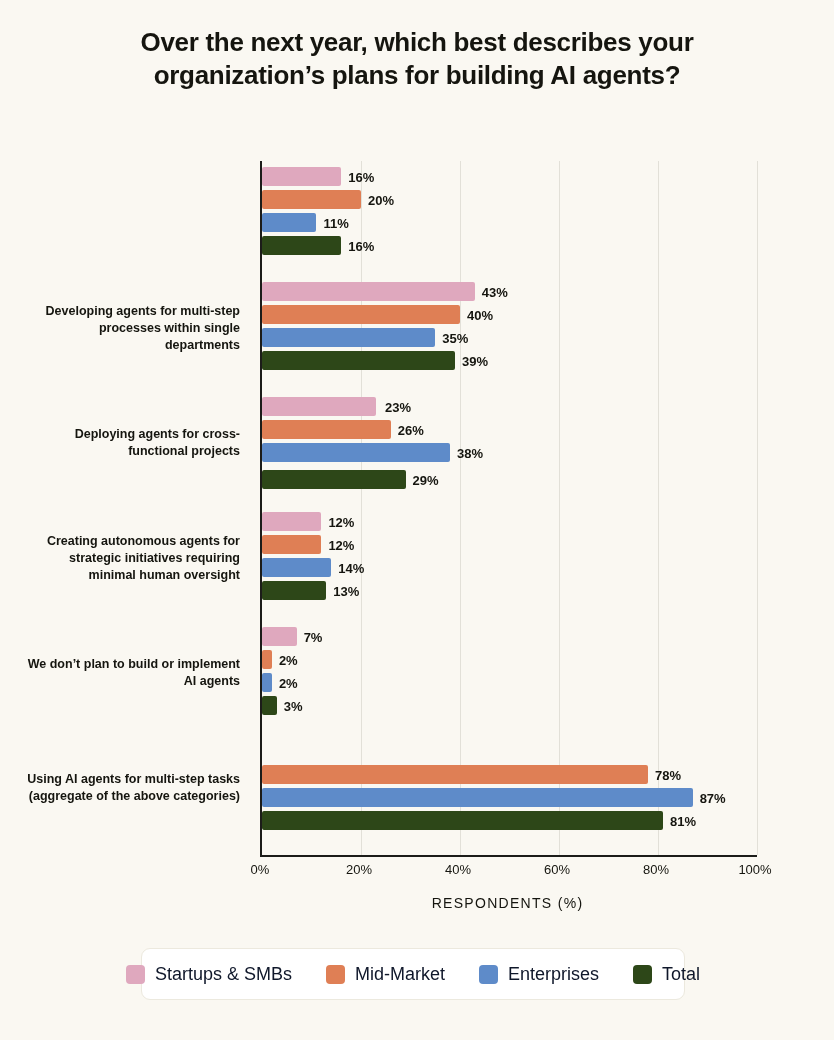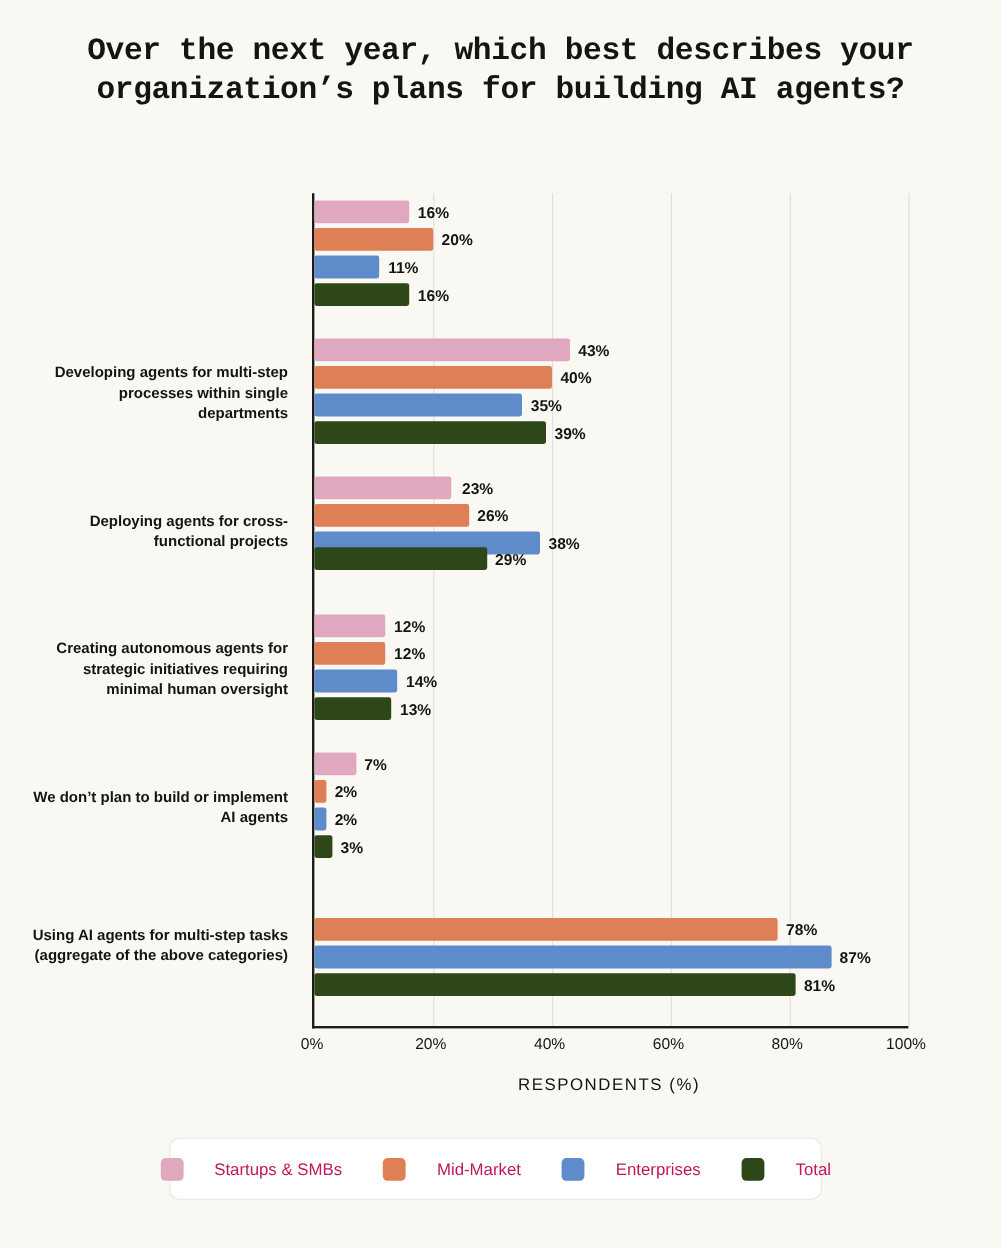--- a/index.html
+++ b/index.html
@@ -21,21 +21,20 @@
     position: absolute;
     top: 26px;
     left: 62px;
     width: 710px;
     text-align: center;
     font-size: 26px;
     font-weight: 700;
     line-height: 1.26;
     letter-spacing: -0.3px;
     color: #15150f;
-    font-family: Liberation Mono, monospace;
   }
 
   
   .plot-wrap {
     position: absolute;
     left: 0;
     top: 0;
     width: 834px;
     height: 1040px;
   }
@@ -137,24 +136,23 @@
     align-items: center;
     gap: 10px;
   }
   .legend-swatch {
     width: 19px;
     height: 19px;
     border-radius: 4px;
     flex: none;
   }
   .legend-text {
-    font-size: 14px;
-    color: #be185d;
+    font-size: 18px;
+    color: #0f172a;
     white-space: nowrap;
-    margin-left: 16px;
   }
 </style>
 </head>
 <body>
 
 <div class="chart-title">Over the next year, which best describes your organization’s plans for building AI agents?</div>
 
 <div class="plot-wrap">
   <div class="plot-area" id="plot-area">
       <div class="gridline" style="left: 99px;"></div>
@@ -206,21 +204,21 @@
           <div class="bar-value" style="left: 123px;">23%</div>
         </div>
         <div class="bar-slot" style="top: 23px; width: 495px;">
           <div class="bar" title="Mid-Market: 26%" style="width: 128.7px; background: rgb(223, 127, 85);"></div>
           <div class="bar-value" style="left: 135.7px;">26%</div>
         </div>
         <div class="bar-slot" style="top: 46px; width: 495px;">
           <div class="bar" title="Enterprises: 38%" style="width: 188.1px; background: rgb(94, 139, 201);"></div>
           <div class="bar-value" style="left: 195.1px; text-align: center;">38%</div>
         </div>
-        <div class="bar-slot" style="top: 59px; width: 495px; text-align: right;">
+        <div class="bar-slot" style="top: 73px; width: 495px; text-align: right;">
           <div class="bar" title="Total: 29%" style="width: 143.55px; background: rgb(45, 71, 24);"></div>
           <div class="bar-value" style="left: 150.55px;">29%</div>
         </div>
       </div>
       <div class="cat-row" style="top: 351px; height: 92px;">
         <div class="cat-label" style="right: 517px; top: 50%; transform: translateY(-50%);">Creating autonomous agents for strategic initiatives requiring minimal human oversight</div>
         <div class="bar-slot" style="top: 0px; width: 495px;">
           <div class="bar" title="Startups &amp; SMBs: 12%" style="width: 59.4px; background: rgb(223, 168, 190);"></div>
           <div class="bar-value" style="left: 66.4px;">12%</div>
         </div>

